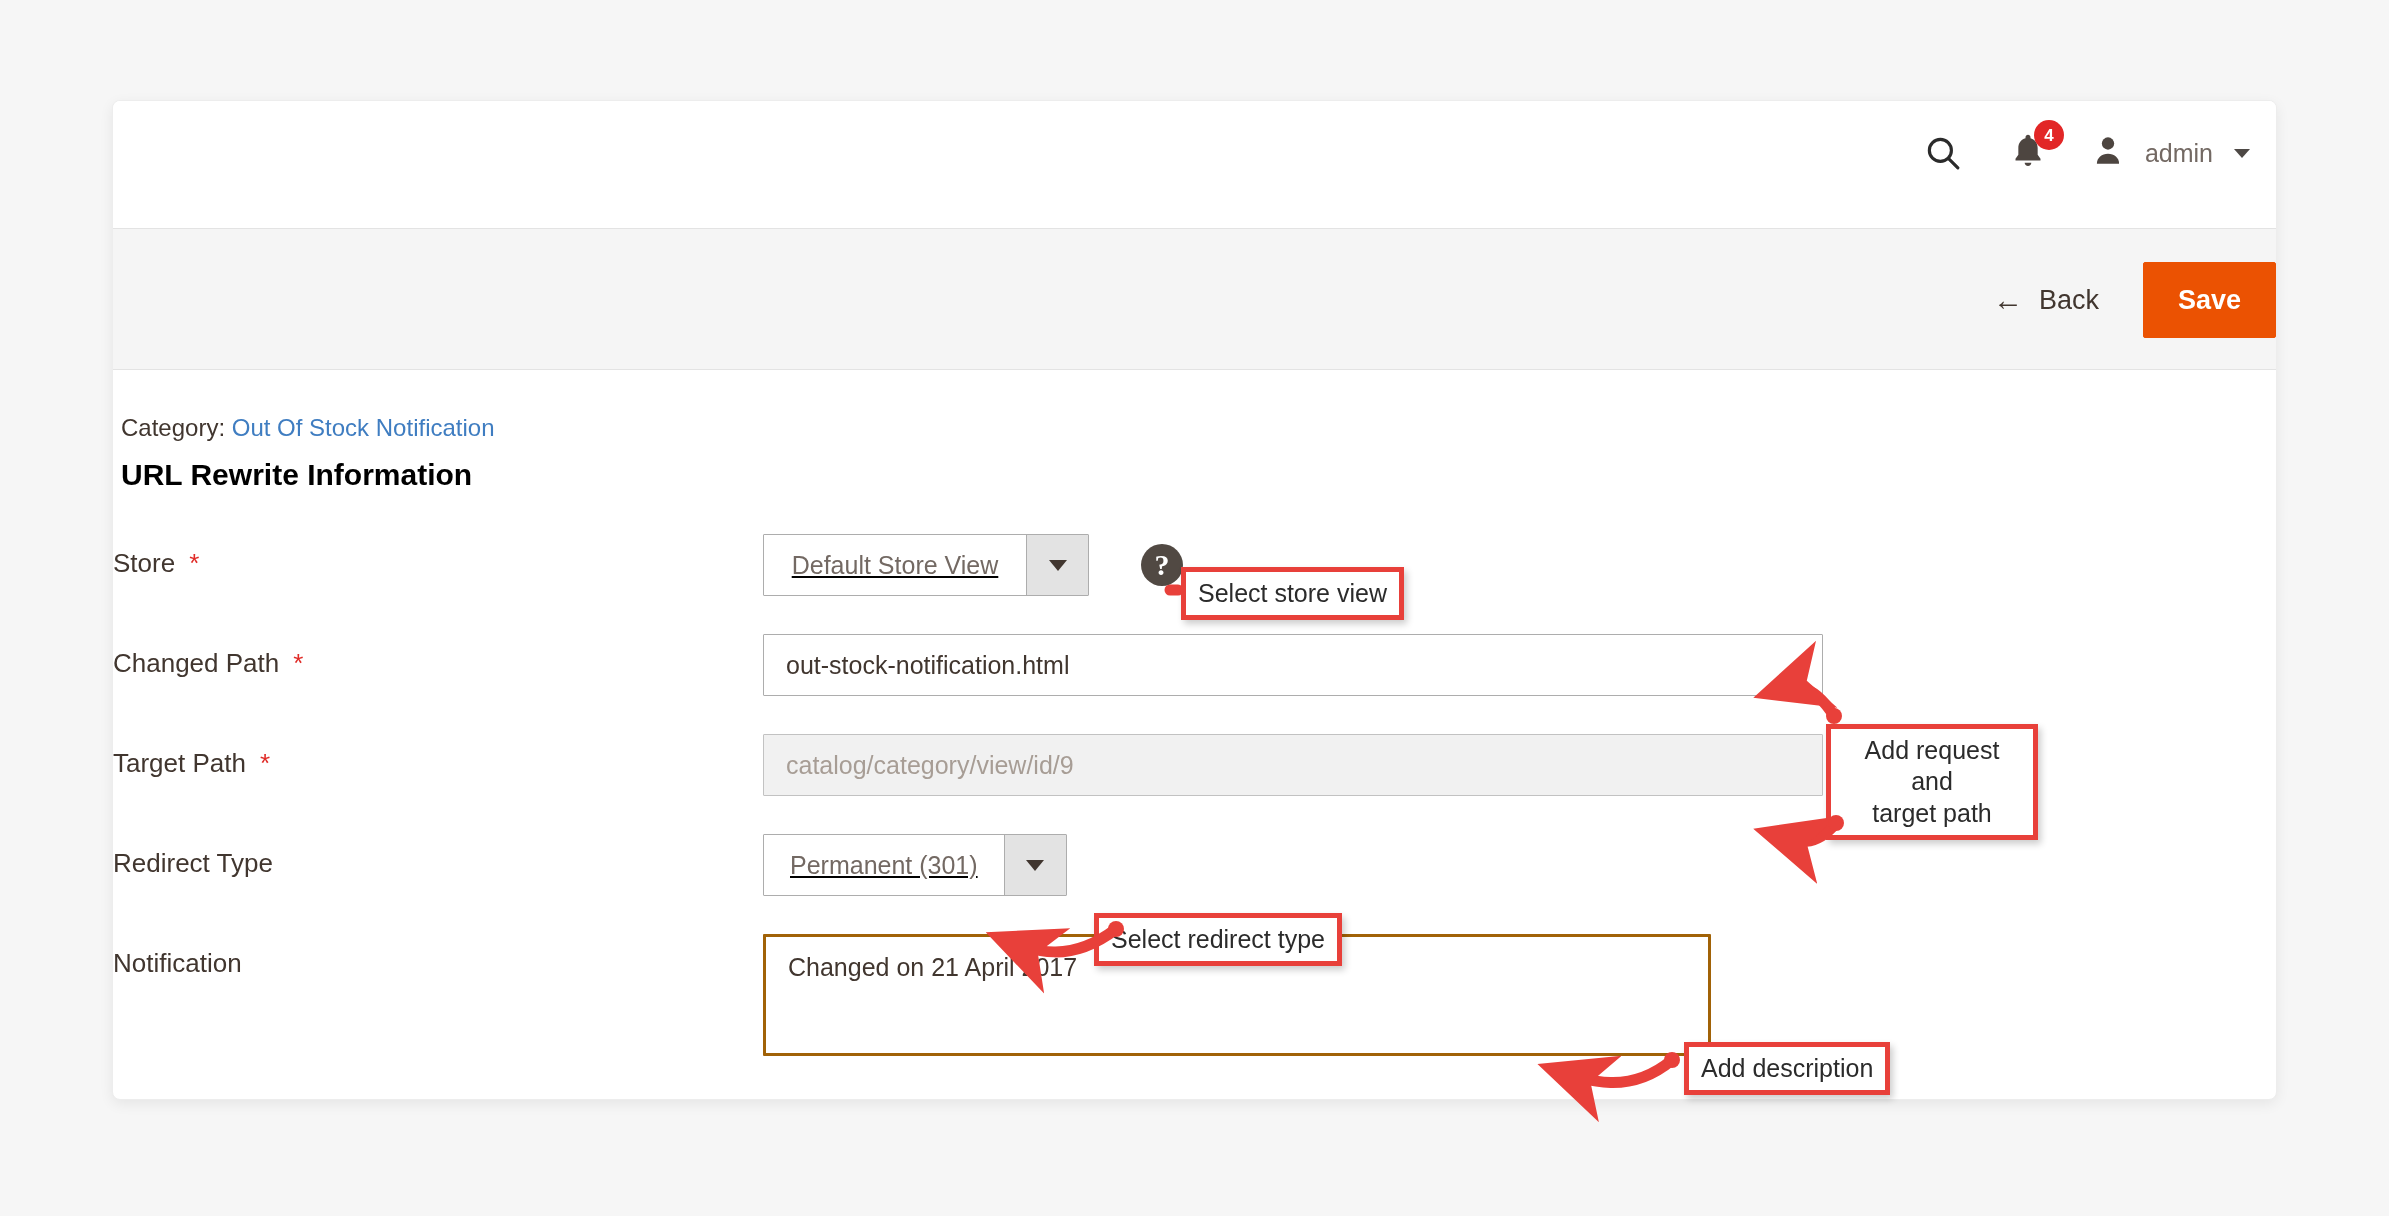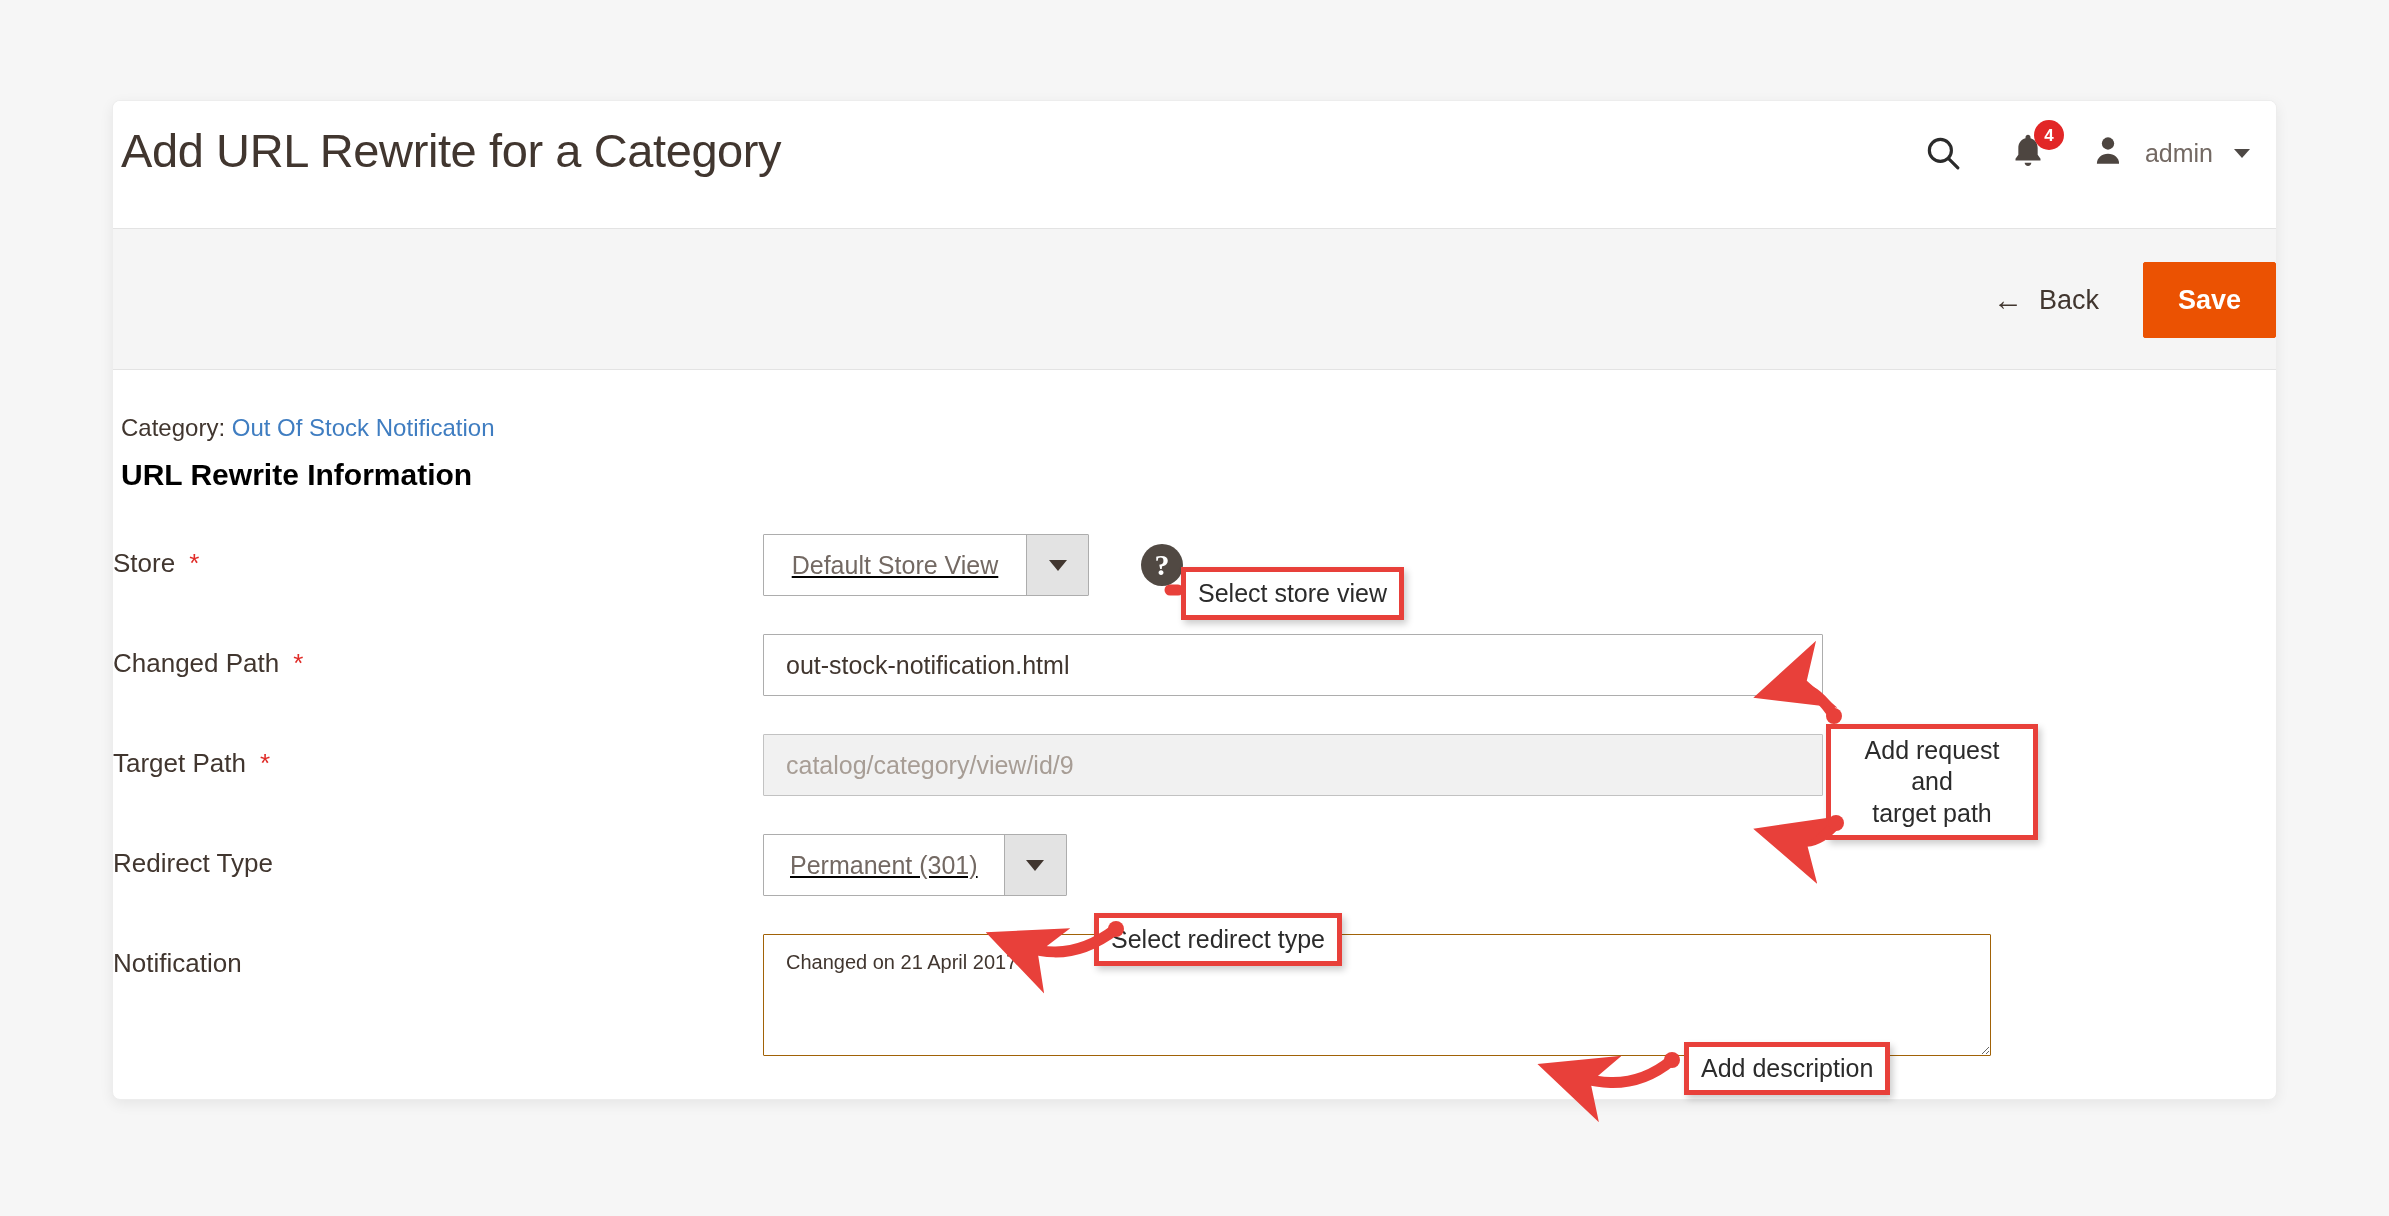--- a/index.html
+++ b/index.html
@@ -246,27 +246,27 @@
     color: #41362f;
     font-family: "Liberation Sans", sans-serif;
   }
   .txt-input::placeholder { color: #a79d95; }
   .txt-input.disabled {
     background: #f1f1f1;
     border-color: #c2c2c2;
     color: #a79d95;
   }
   .txt-area {
-    width: 1228px;
+    width: 948px;
     height: 122px;
-    border: 1px solid #a16207;
+    border: 3px solid #a16207;
     border-radius: 1px;
     background: #ffffff;
     padding: 14px 22px;
-    font-size: 20px;
+    font-size: 25px;
     color: #41362f;
     resize: both;
     font-family: "Liberation Sans", sans-serif;
     line-height: 1.3;
     overflow: hidden;
   }
 
   .help-icon {
     margin-left: 52px;
     width: 42px; height: 42px;
@@ -299,21 +299,20 @@
   .arrow-svg { position: absolute; pointer-events: none; }
 </style>
 </head>
 <body>
 
 <div id="page">
 
   <div class="admin-card">
 
     <div class="page-header">
-      <div class="page-title">Add URL Rewrite for a Category</div>
 
       <div class="header-tools">
 
         <div class="tool-btn">
           <span class="search-icon">
             <svg width="42" height="42" viewBox="0 0 24 24" fill="none" stroke="#2b2b2b" stroke-width="1.8" stroke-linecap="round">
               <circle cx="10.5" cy="10.5" r="6.3"></circle>
               <line x1="15.2" y1="15.2" x2="20.5" y2="20.5"></line>
             </svg>
           </span>

